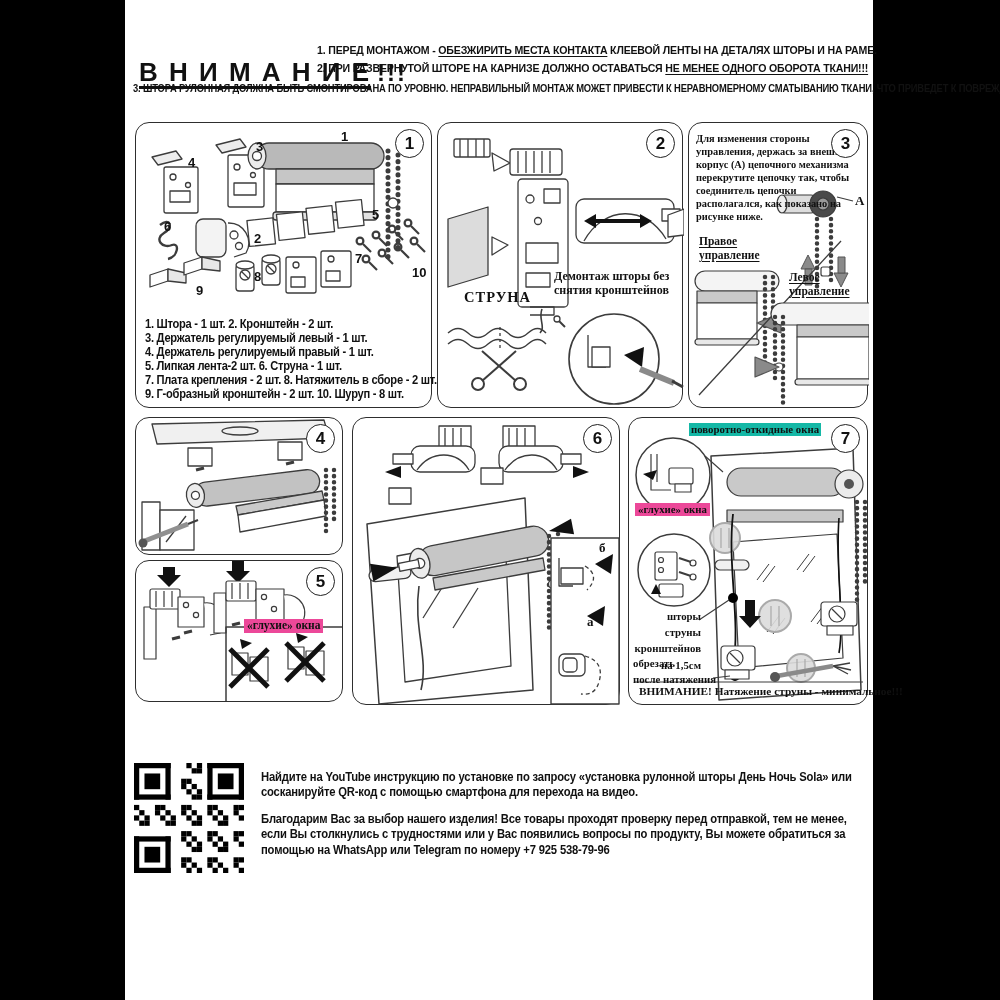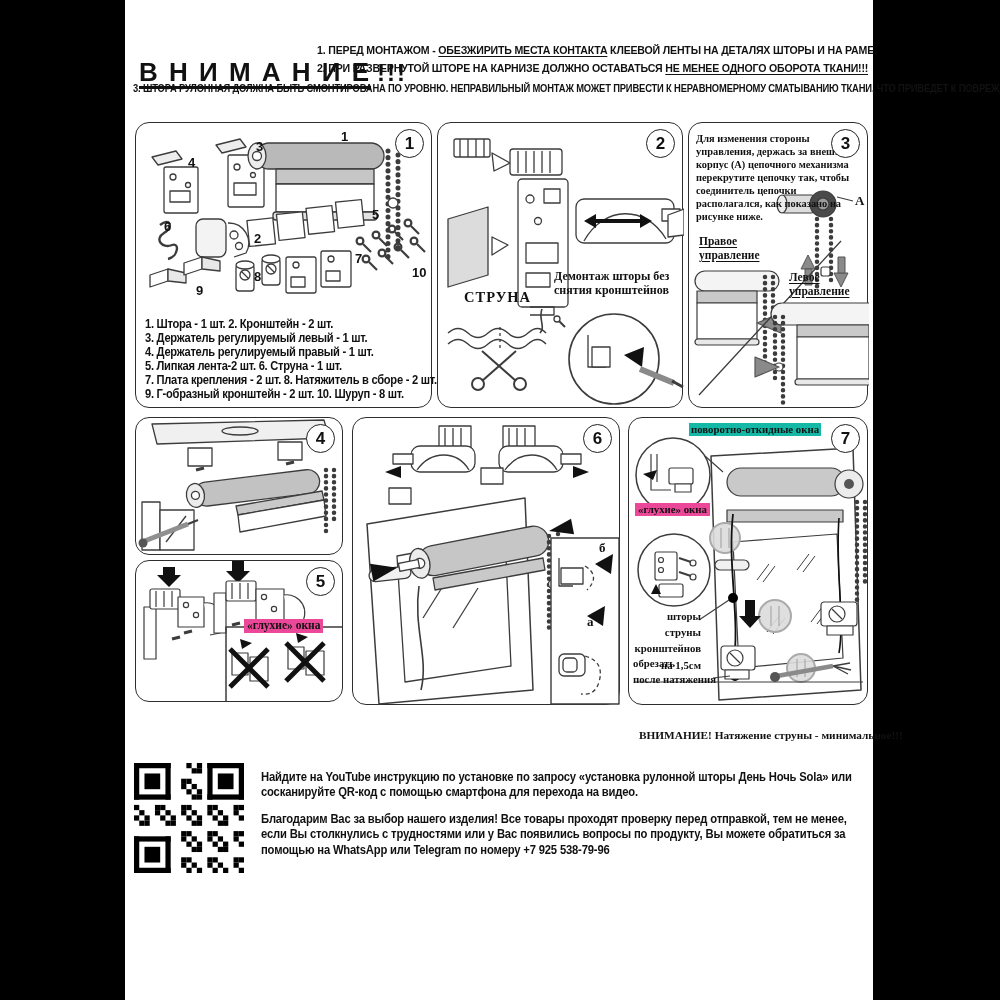--- a/index.html
+++ b/index.html
@@ -467,21 +467,21 @@
     <div class="ptext boxlbl" style="left:6px;top:85px;font-size:10.8px;">«глухие» окна</div>
     <div class="ptext" style="left:0px;top:190px;width:72px;font-size:10.8px;text-align:right;line-height:1.5;">
         <div>шторы струны</div>
         <div>кронштейнов</div>
         <div>на 1,5см</div>
       </div>
     <div class="ptext" style="left:4px;top:237px;width:86px;font-size:10.8px;line-height:1.5;">
         <div>обрезать</div>
         <div>после натяжения</div>
       </div>
-    <div class="ptext" style="left:10px;top:267px;width:224px;font-size:11.3px;white-space:nowrap;margin-top:44px;"><b>ВНИМАНИЕ!</b><span style="font-weight:600;"> Натяжение струны - минимальное!!!</span></div>
+    <div class="ptext" style="left:10px;top:267px;width:224px;font-size:11.3px;white-space:nowrap;"><b>ВНИМАНИЕ!</b><span style="font-weight:600;"> Натяжение струны - минимальное!!!</span></div>
   </div>
 
   <div class="qr"><svg width="110" height="110" viewBox="0 0 109.2 109.2">
         <rect x="0" y="0" width="36.4" height="5.2" fill="#000"></rect>
         <rect x="0" y="31.200000000000003" width="36.4" height="5.2" fill="#000"></rect>
         <rect x="0" y="0" width="5.2" height="36.4" fill="#000"></rect>
         <rect x="31.200000000000003" y="0" width="5.2" height="36.4" fill="#000"></rect>
         <rect x="10.4" y="10.4" width="15.600000000000001" height="15.600000000000001" fill="#000"></rect>
         <rect x="72.8" y="0" width="36.4" height="5.2" fill="#000"></rect>
         <rect x="72.8" y="31.200000000000003" width="36.4" height="5.2" fill="#000"></rect>

